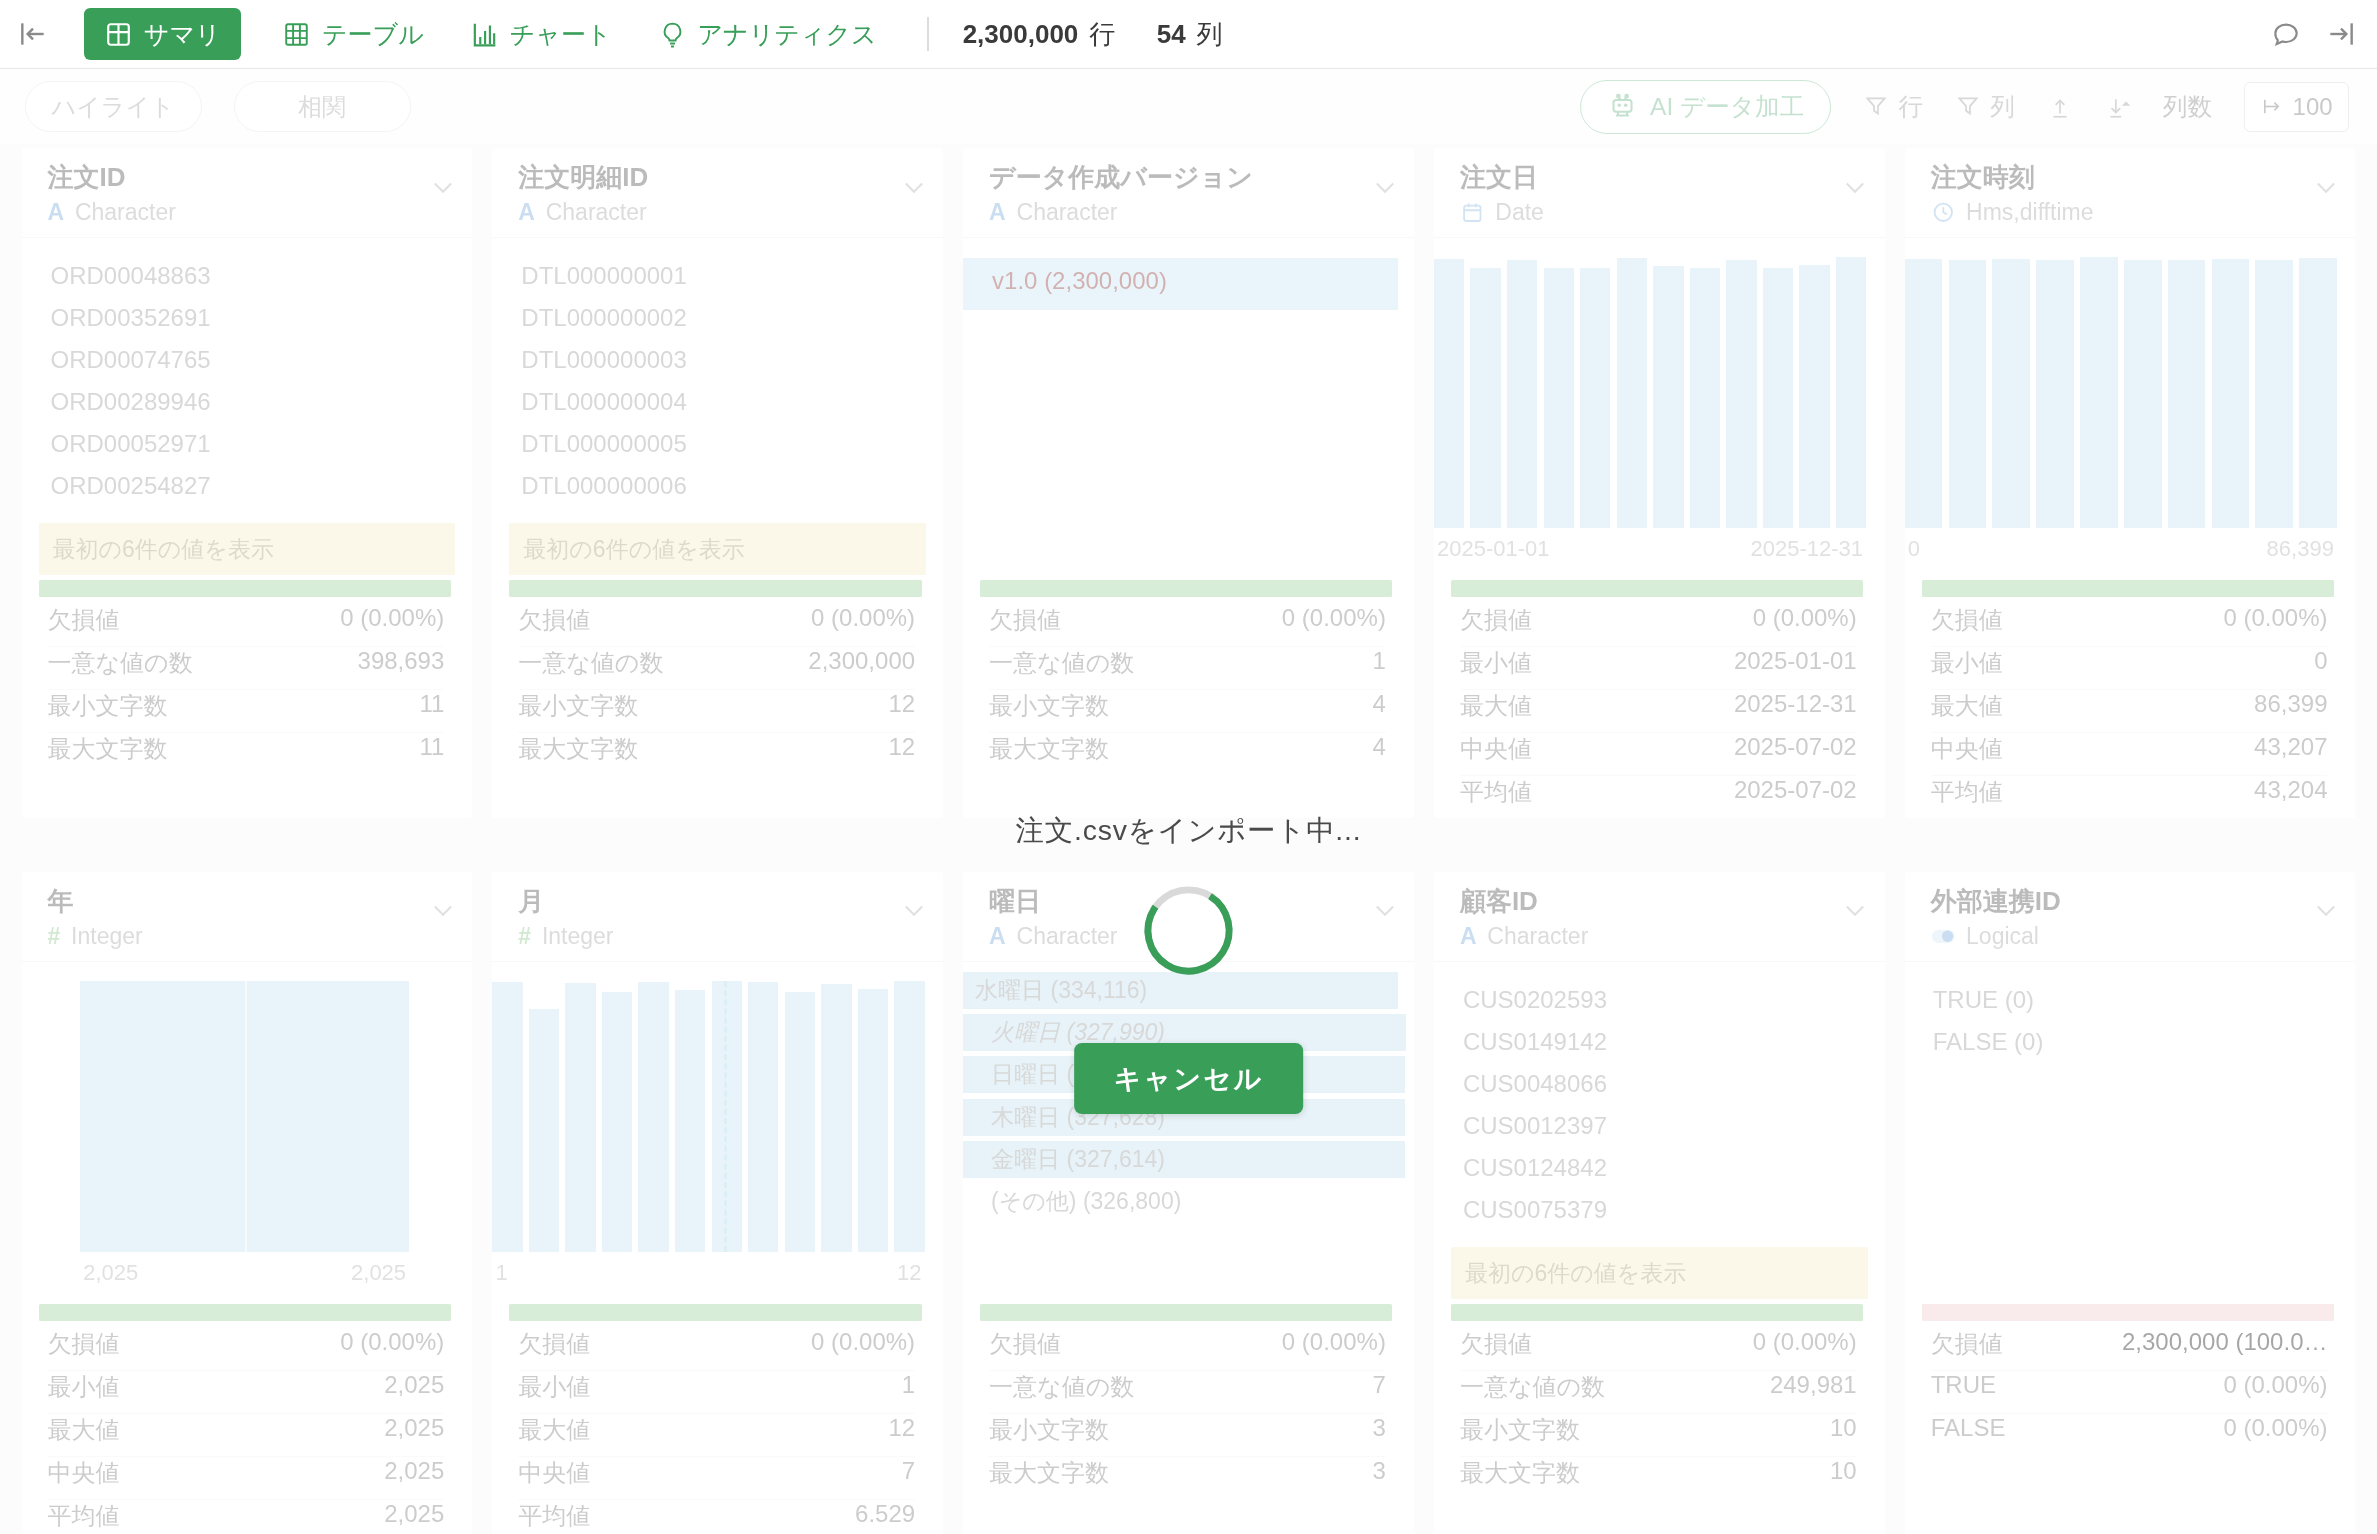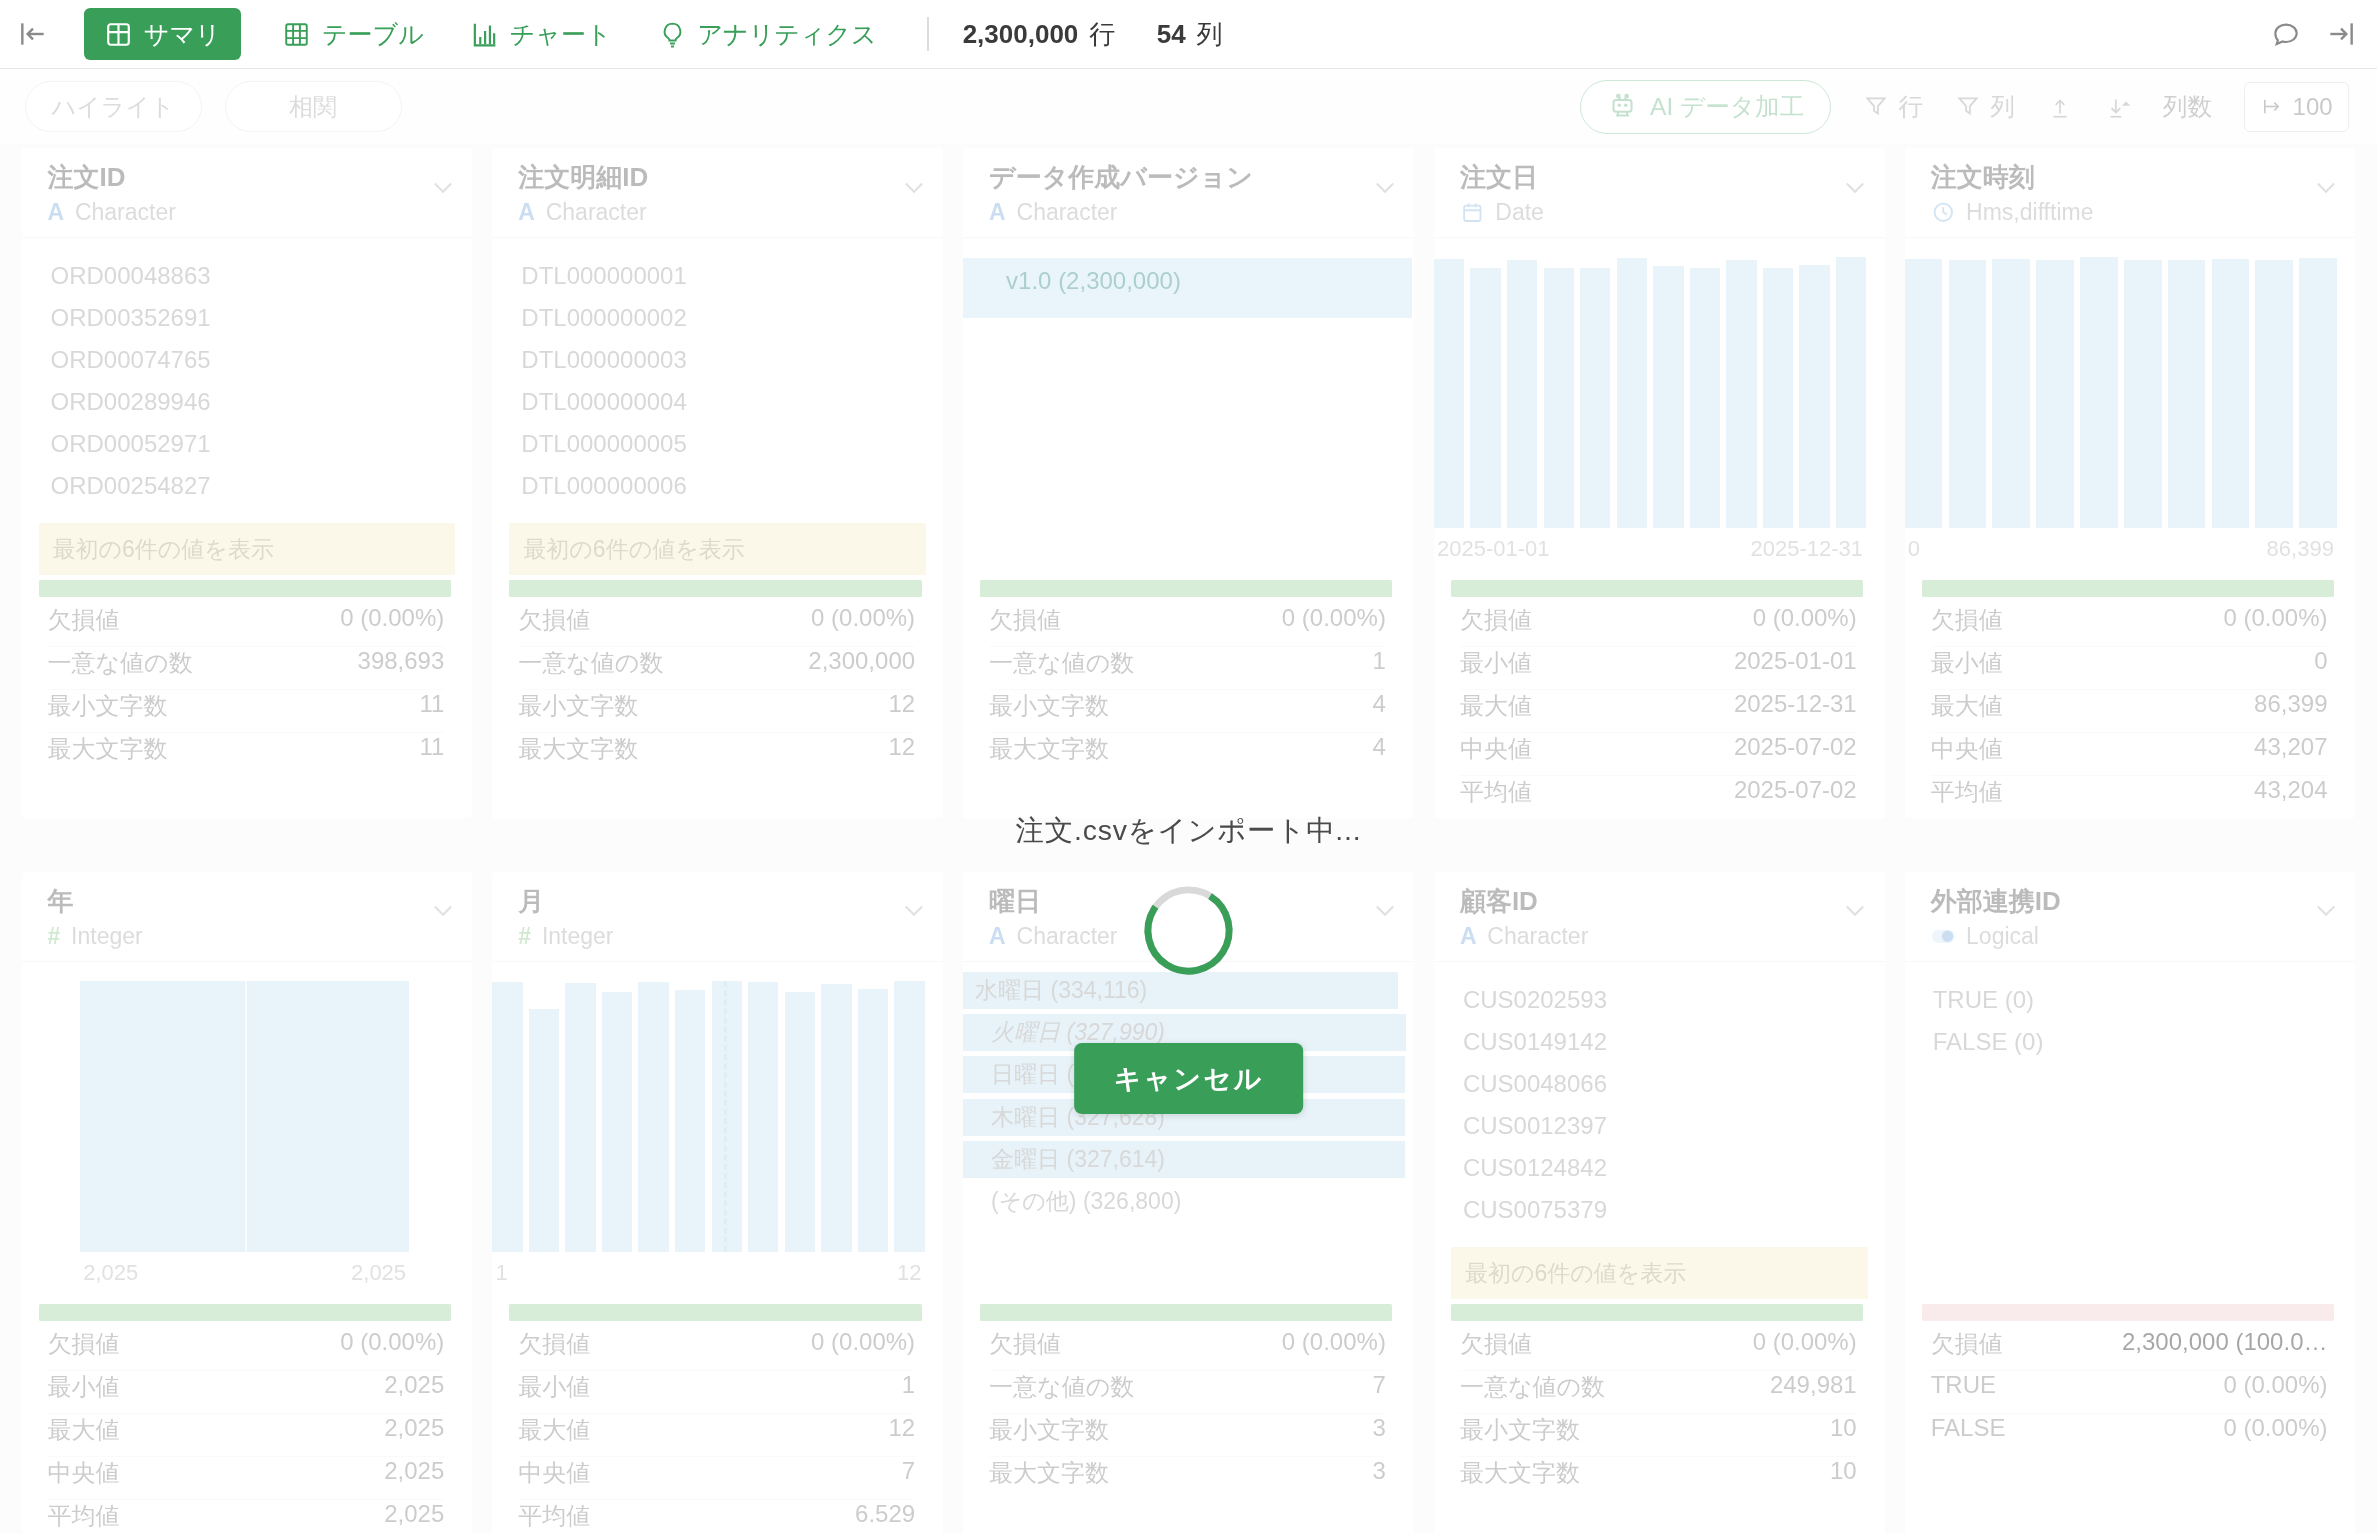--- a/index.html
+++ b/index.html
@@ -23,21 +23,21 @@
   .tab.selected{background:var(--brand);color:#ffffff;padding:9.2px 20px}
   .tb-divider{width:1.5px;height:34px;background:#dcdcdc;margin:0 34px 0 46px}
   .counts{display:flex;align-items:baseline;gap:10.8px;color:#3a3a3a;font-size:26px}
   .counts b{font-weight:bold}
   .counts .unit{font-weight:normal}
   .counts .gap{width:20px}
   .topbar-right{margin-left:auto;display:flex;align-items:center;gap:23px;margin-right:20px;color:#8a8a8a}
   
   .toolbar{
     position:relative;z-index:1;height:75px;background:#fbfbfb;
-    display:flex;align-items:center;
+    display:flex;align-items:center;gap:9px;
   }
   .pill{
     border:1.5px solid #dedede;background:#fff;color:#9a9a9a;border-radius:31px;
     font-size:24px;display:flex;align-items:center;justify-content:center;cursor:pointer;
   }
   .hl-pill{margin-left:24.6px;width:177px;height:51px}
   .corr-pill{margin-left:23px;width:177px;height:51px}
   .toolbar-right{margin-left:auto;display:flex;align-items:center;gap:32px;margin-right:28px}
   .ai-pill{
     display:flex;align-items:center;gap:12.3px;border:1.5px solid #6fbd8a;color:var(--brand-soft);
@@ -70,22 +70,22 @@
   .head-sep{height:1.5px;background:#ececec;margin-top:10.8px}
   .content{height:342px;overflow:hidden;position:relative}
   
   .values{padding:17px 0 0 29px}
   .value-row{height:42px;line-height:42px;font-size:24px;color:#8f8f8f;white-space:nowrap}
   .footnote{
     margin:15.4px 17px 0 17px;height:52px;line-height:52px;background:#f3ecc0;
     color:#9a9468;font-size:23px;padding-left:14px;border-radius:1.5px;
   }
   
-  .topvalue{margin:20px 0 0 0;height:60px;line-height:46px;background:#bfe2ef;
-    color:#0f766e;font-size:24px;padding-left:43px;width:calc(100% - 45px)}
+  .topvalue{margin:20px 0 0 0;height:52px;line-height:46px;background:#bfe2ef;
+    color:#7f1d1d;font-size:24px;padding-left:29px;width:calc(100% - 45px)}
   
   .plot{position:absolute;left:0;right:18.5px;top:19px;height:271px;display:flex;align-items:flex-end;gap:6.2px}
   .plot .hbar{flex:1;background:#bfe0ef}
   .median-line{position:absolute;top:0;bottom:0;border-left:3.1px dashed #9fd0e4}
   .axis{position:absolute;left:0;right:18.5px;top:298px;display:flex;justify-content:space-between;
     color:#a9a9a9;font-size:22px;padding:0 3.1px}
   .plot.inset, .axis.inset{left:13%;right:14%}
   .hbar.single{position:relative}
   .hbar.single::after{content:"";position:absolute;left:50%;top:0;bottom:0;width:2.3px;background:#e4f2f8}
   

